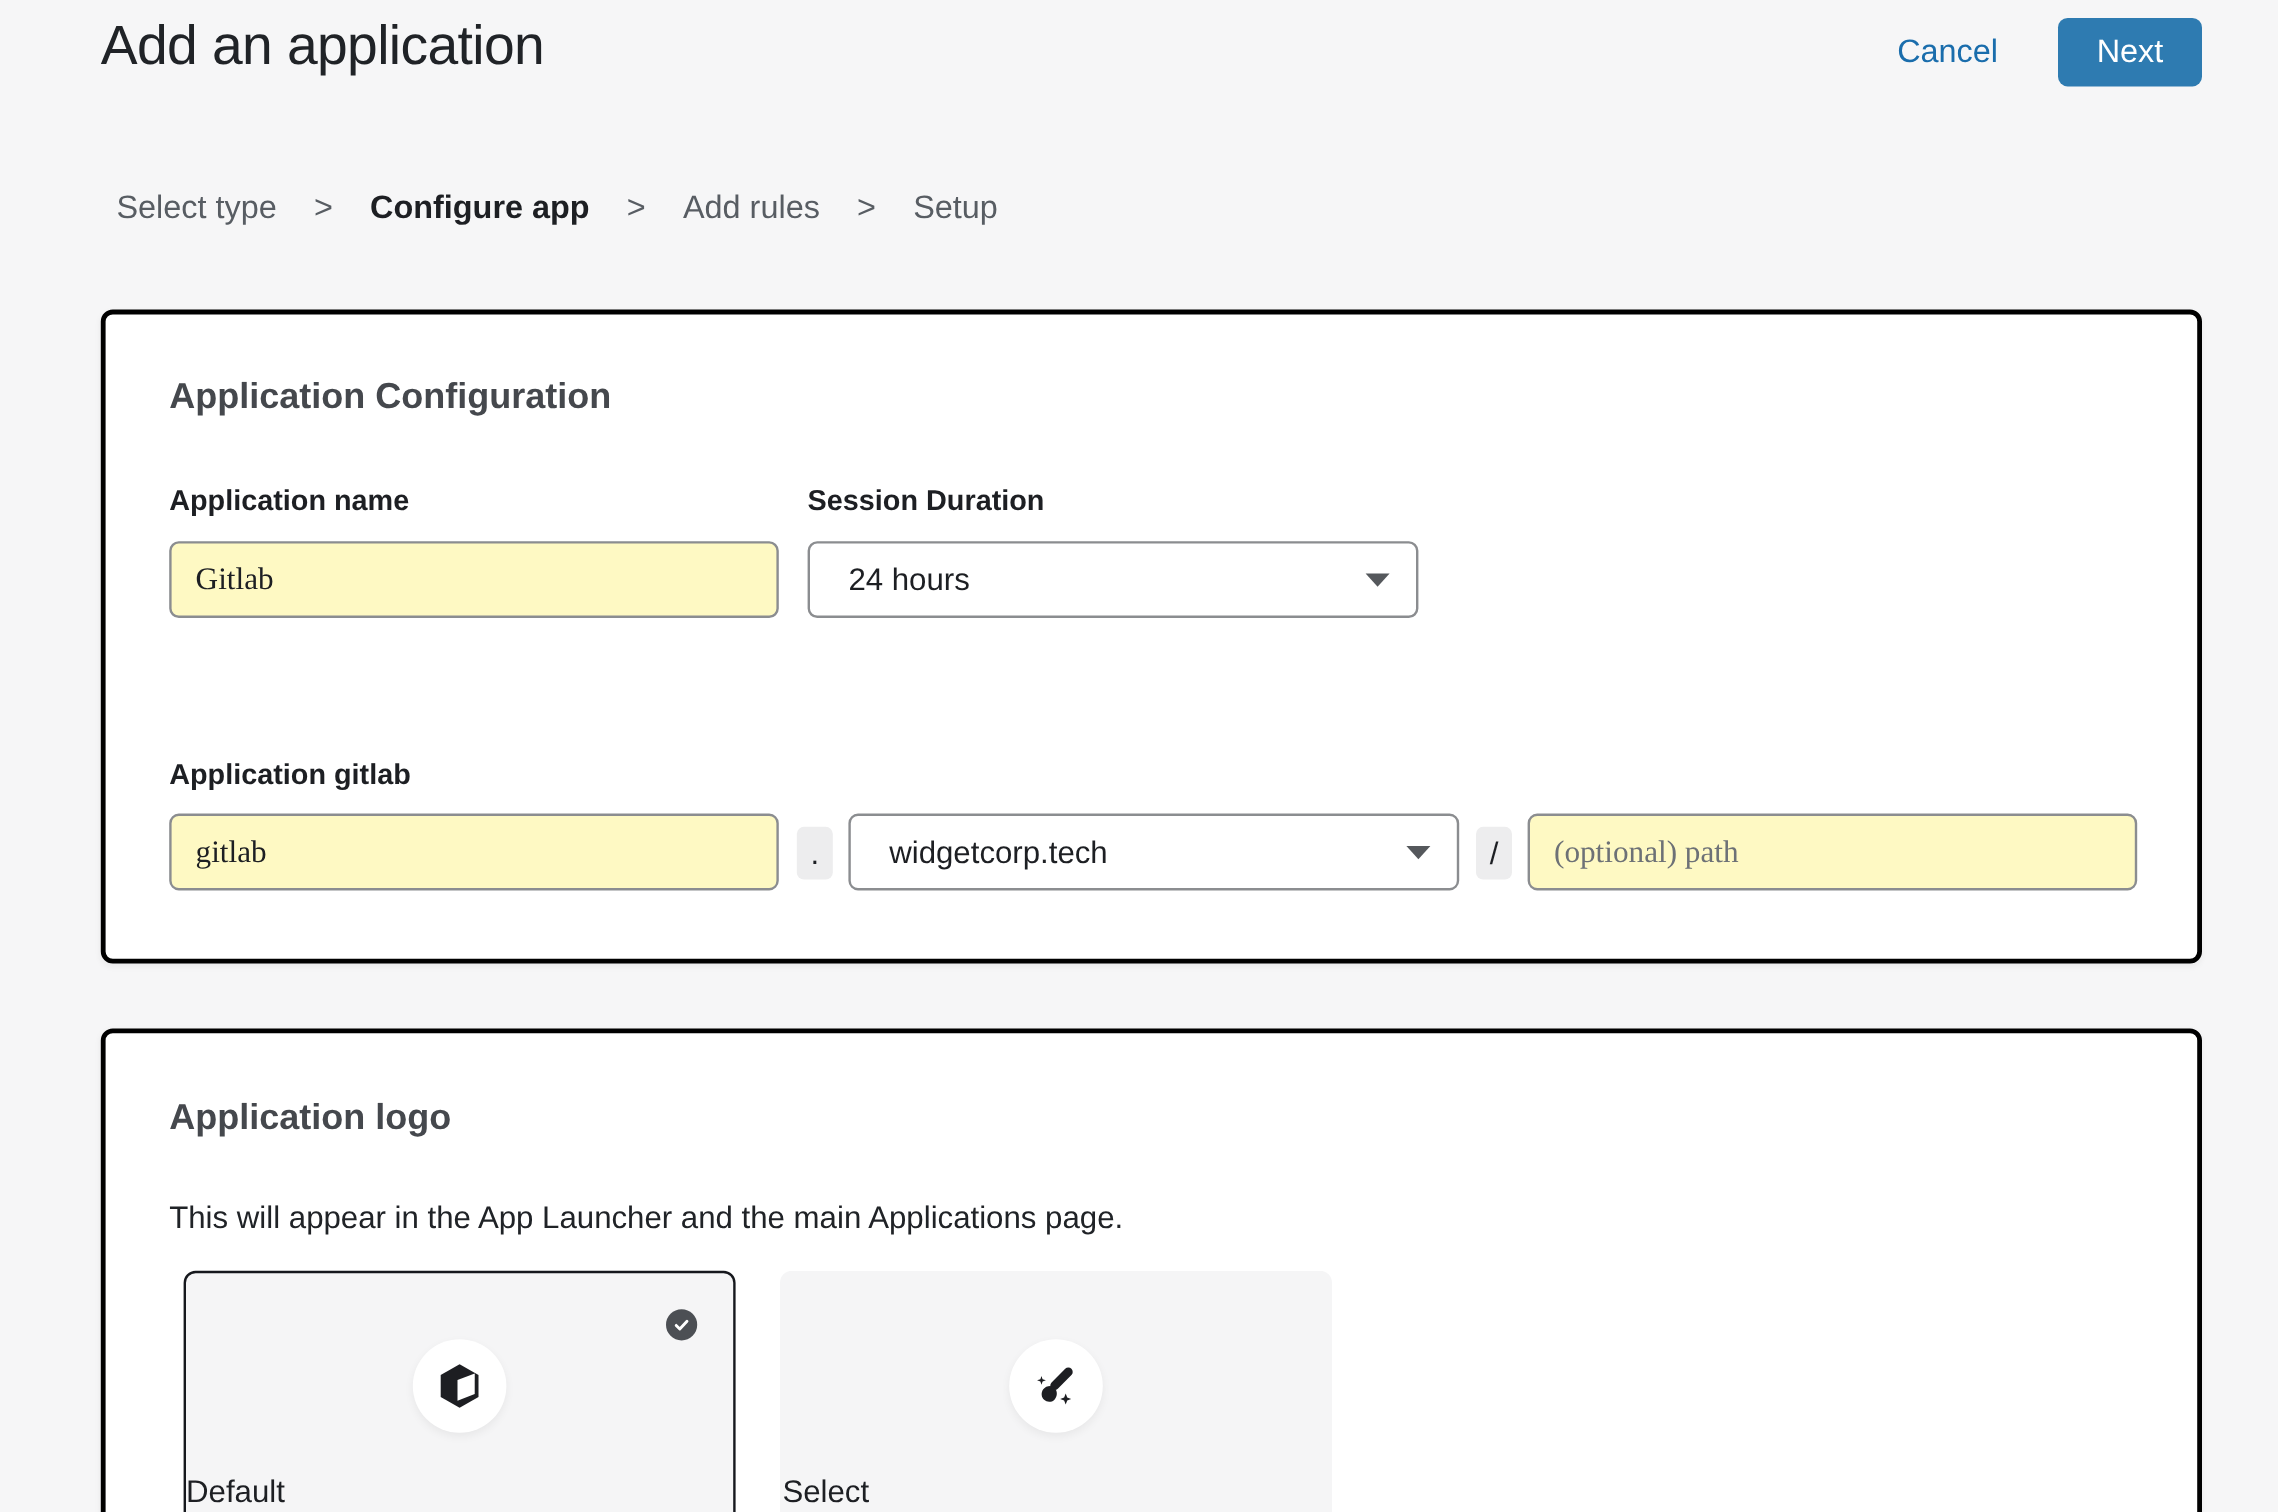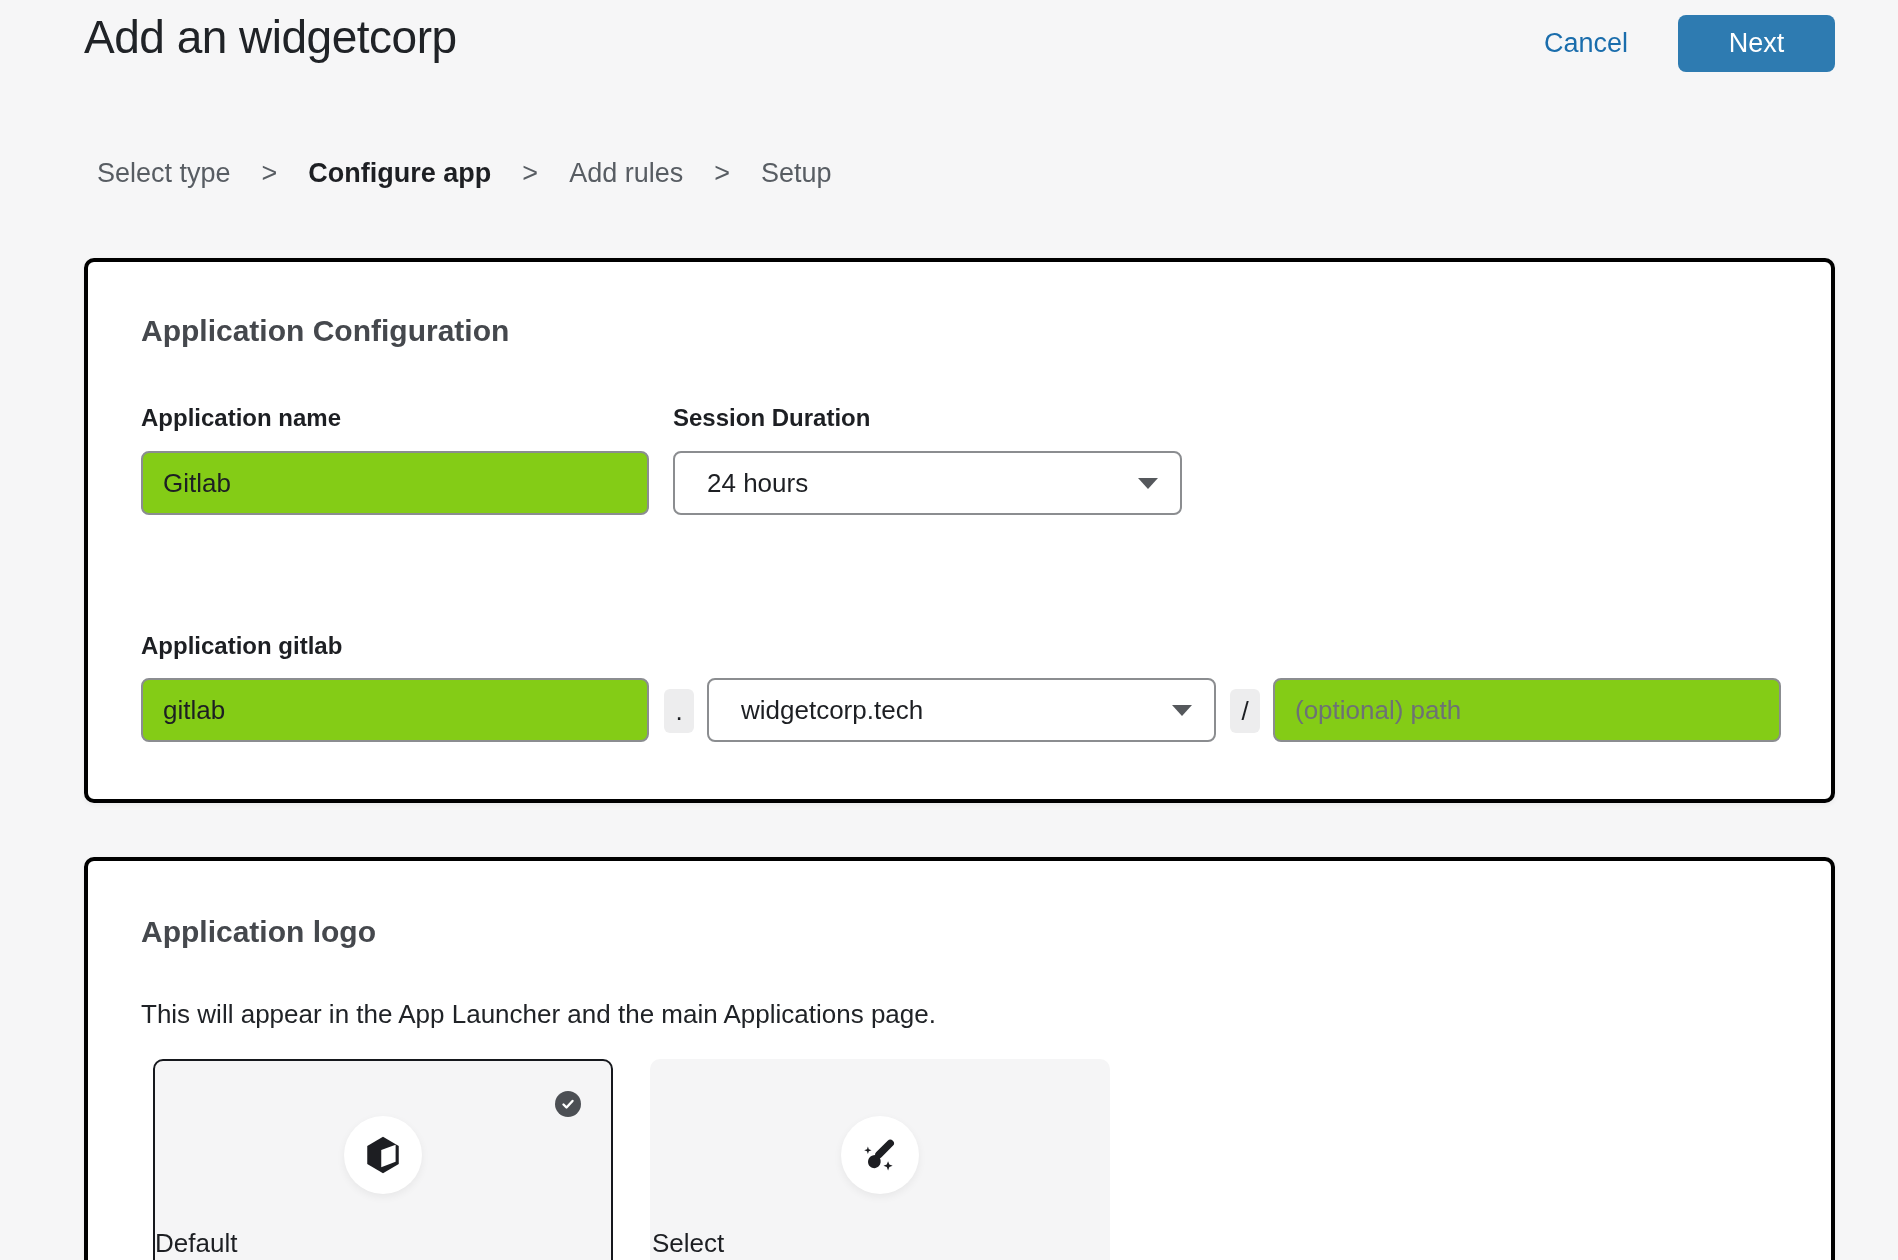--- a/index.html
+++ b/index.html
@@ -26,21 +26,21 @@
     font-size:46px;font-weight:400;color:#202327;letter-spacing:-0.5px;
   }
   .header-actions{
     position:absolute;right:63px;top:14px;height:58px;
     display:flex;align-items:center;gap:50px;
   }
   .cancel-link{
     color:var(--link-blue);font-size:27px;cursor:pointer;
   }
   .next-btn{
-    width:157px;height:57px;border:none;border-radius:8px;
+    width:120px;height:57px;border:none;border-radius:8px;
     background:var(--accent-blue);color:#fff;font-size:27px;
     font-family:inherit;cursor:pointer;display:flex;align-items:center;justify-content:center;
   }
   
   .stepper{
     position:absolute;left:97px;top:158px;
     display:flex;align-items:center;gap:31px;
     font-size:27px;color:var(--muted-gray);
   }
   .step.active{color:#1d1f23;font-weight:700;}
@@ -57,21 +57,21 @@
     position:absolute;left:53px;margin:0;
     font-size:30px;font-weight:700;color:var(--heading-gray);
   }
   .card-1 h2{top:52px;}
   .card-2 h2{top:54px;}
   .field-label{
     position:absolute;font-size:24px;font-weight:700;color:#1d1f23;
   }
   .text-input{
     position:absolute;height:64px;border:2px solid var(--border-gray);
-    border-radius:8px;background:#84cc16;font-family:Liberation Sans, sans-serif;
+    border-radius:8px;background:#fef9c3;font-family:Liberation Serif, serif;
     font-size:26px;color:#1d1f23;padding:0 20px;outline:none;
   }
   .text-input::placeholder{color:#6d7176;}
   .select-box{
     position:absolute;height:64px;border:2px solid var(--border-gray);
     border-radius:8px;background:#fff;display:flex;align-items:center;
     font-size:26px;color:#1d1f23;padding:0 32px;cursor:pointer;
   }
   .select-caret{
     position:absolute;right:22px;top:50%;margin-top:-5px;
@@ -105,21 +105,21 @@
     font-size:26px;color:#1d1f23;
   }
   .check-badge{
     position:absolute;right:30px;top:30px;width:26px;height:26px;border-radius:50%;
     background:#4c4f54;display:flex;align-items:center;justify-content:center;
   }
 </style>
 </head>
 <body>
 
-<div class="page-title">Add an widgetcorp</div>
+<div class="page-title">Add an application</div>
 <div class="header-actions">
   <span class="cancel-link">Cancel</span>
   <button class="next-btn">Next</button>
 </div>
 
 <div class="stepper">
   <span class="step">Select type</span>
   <span class="step-sep">&gt;</span>
   <span class="step active">Configure app</span>
   <span class="step-sep">&gt;</span>

